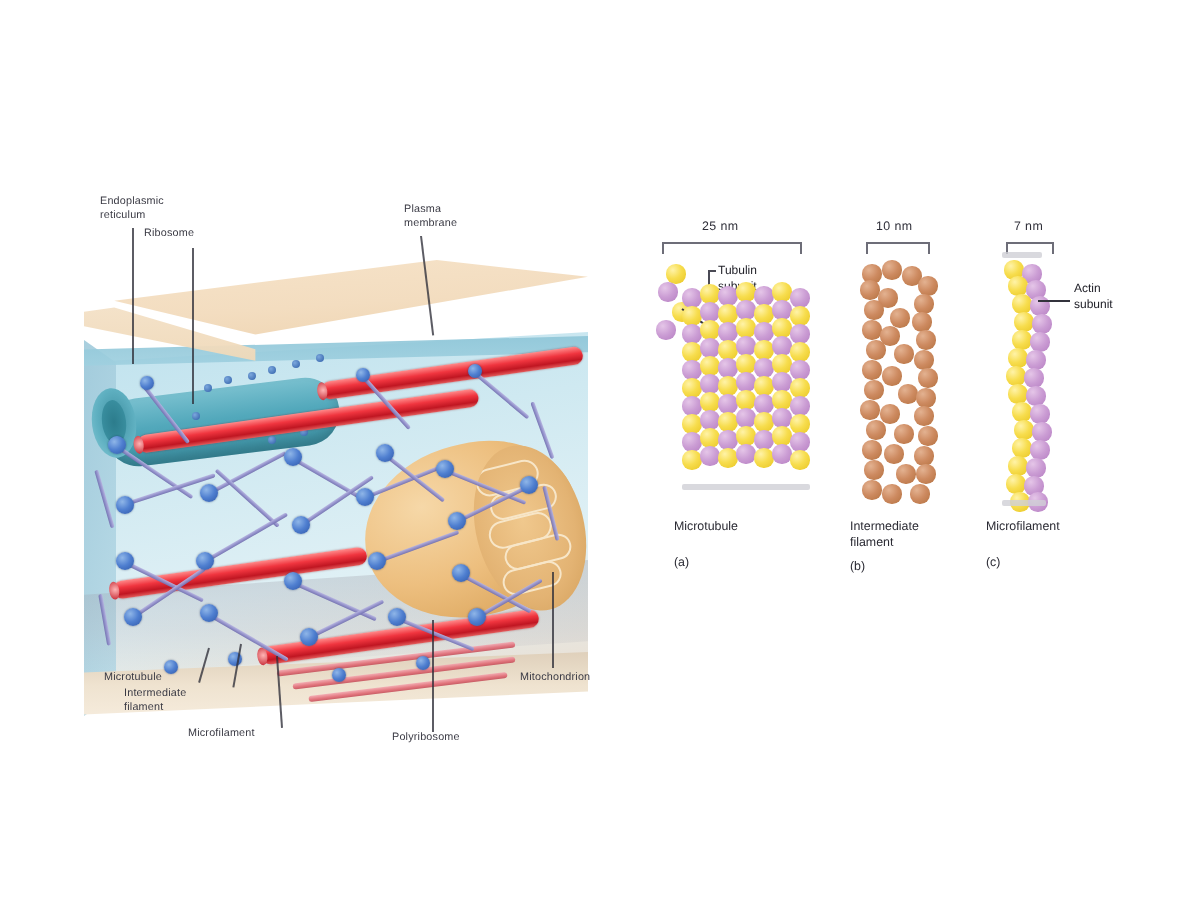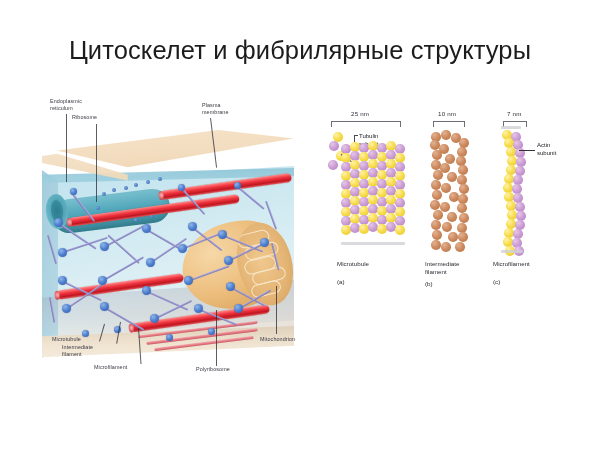--- a/index.html
+++ b/index.html
@@ -352,21 +352,20 @@
     background: #cfcfd6;
     border-radius: 1px;
     opacity: .8;
   }
 </style>
 </head>
 <body>
 
 <div id="slide">
 
-  <div id="slide-title">Цитоскелет и фибрилярные структуры</div>
 
   <div id="cell-figure">
 
     <div id="block">
       <div id="cytoplasm"></div>
       <div id="cyto-side"></div>
       <div id="shadow-band"></div>
       <div id="bottom-slab"></div>
       <div id="membrane-under"></div>
       <div id="membrane-top"></div>

